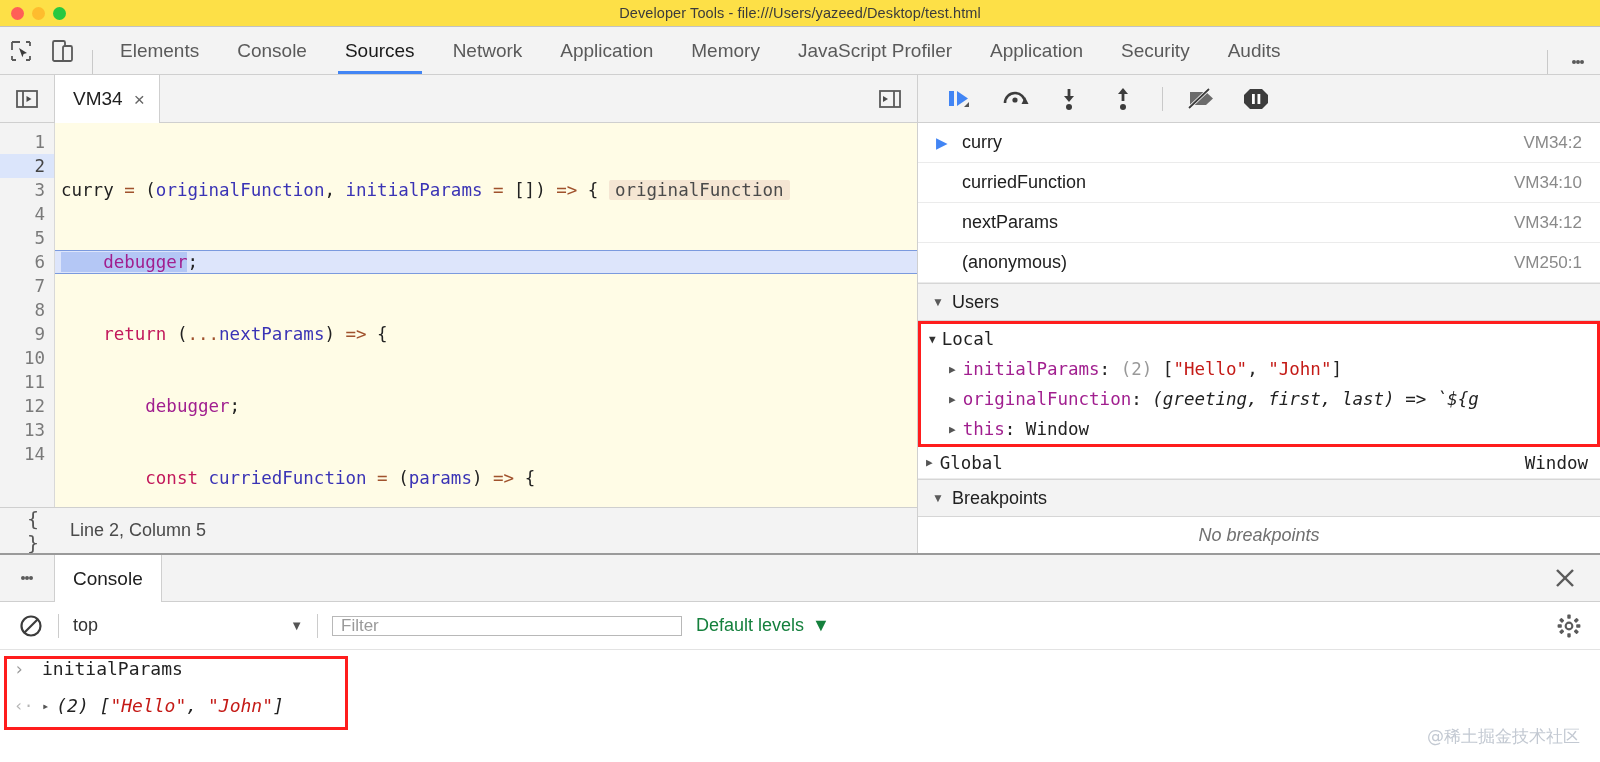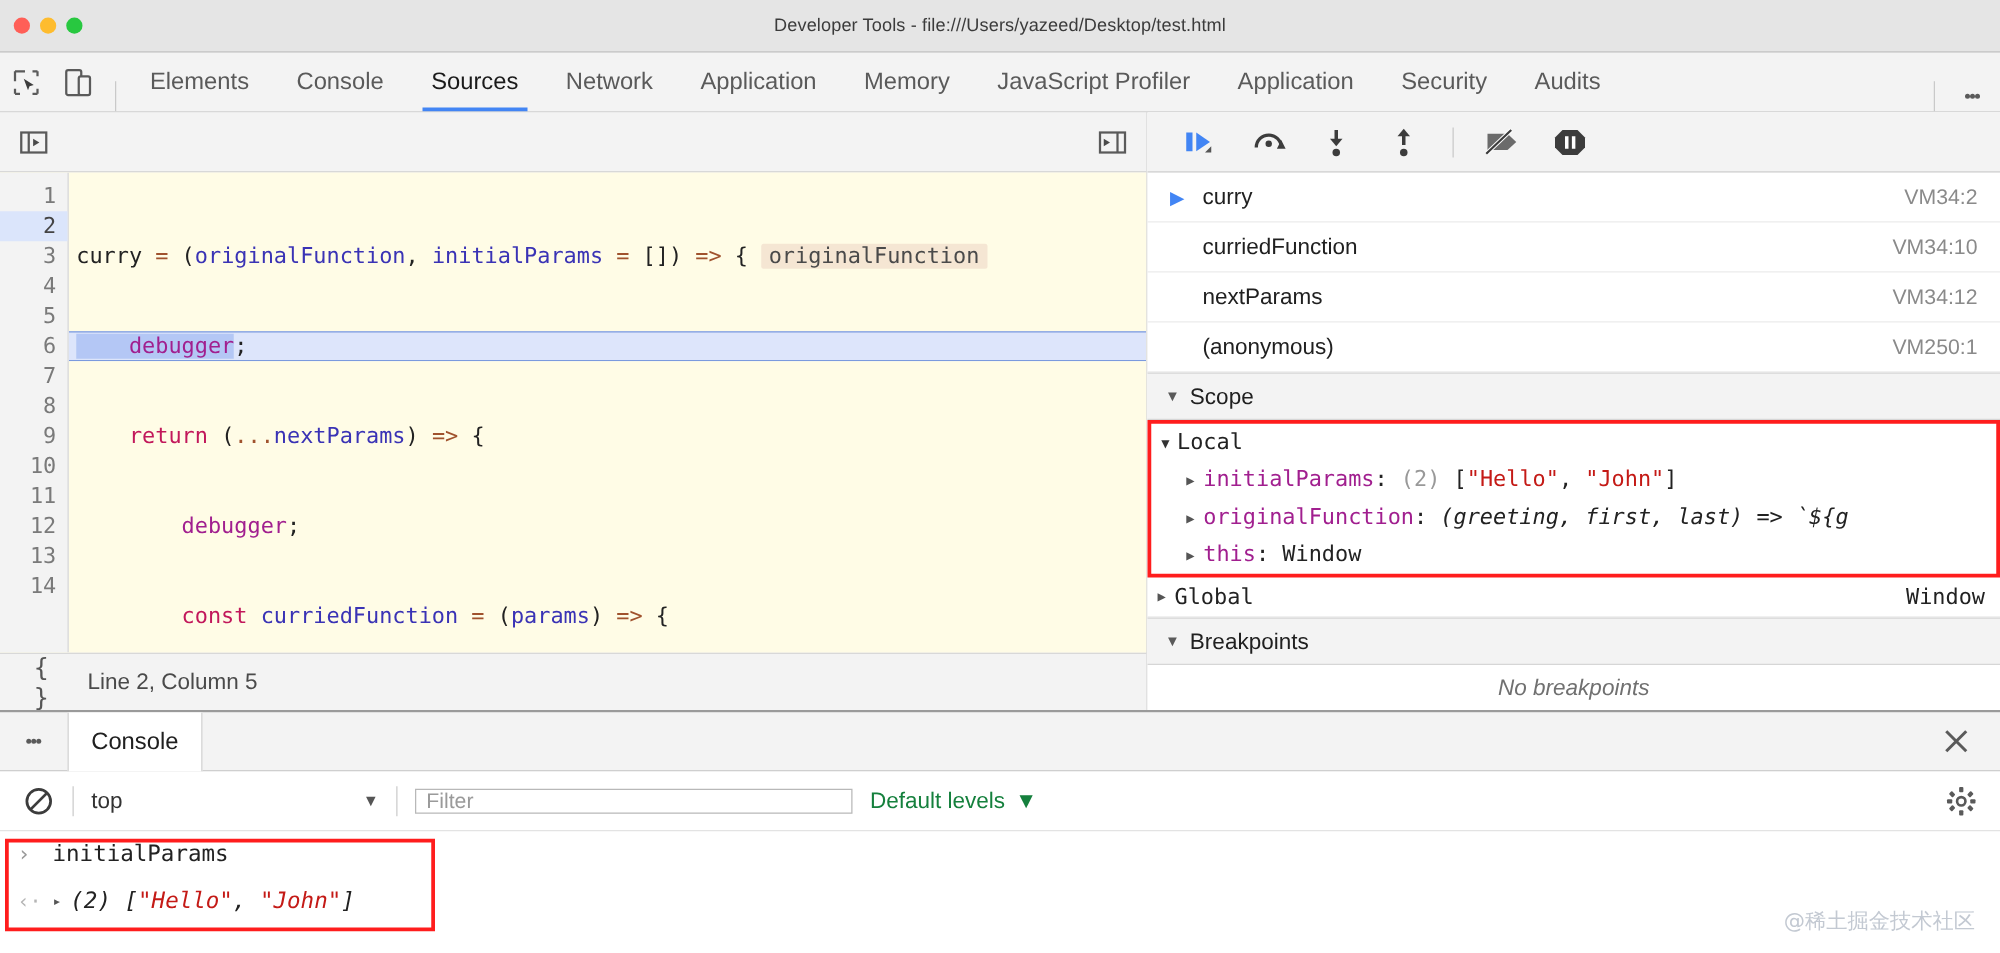--- a/index.html
+++ b/index.html
@@ -5,21 +5,21 @@
   * { box-sizing: border-box; margin: 0; padding: 0; }
   html, body {
     width: 1600px; height: 762px;
     font-family: "Liberation Sans", sans-serif;
     background: #fff; overflow: hidden;
   }
   .app { width: 1600px; height: 762px; position: relative; display: flex; flex-direction: column; background:#fff; }
 
   
   .titlebar {
-    height: 42px; background: #e5e5e5;
+    height: 27px; background: #fde047;
     display: flex; align-items: center;
     position: relative; flex: none;
     border-bottom: 1px solid #c2c2c2;
   }
   .traffic { display: flex; gap: 8px; padding-left: 11px; align-items: center; }
   .dot { width: 13px; height: 13px; border-radius: 50%; }
   .dot.red { background: #ff5f57; }
   .dot.yellow { background: #febc2e; }
   .dot.green { background: #28c840; }
   .title-text {
@@ -256,20 +256,24 @@
   <div class="main">
 
     <div class="sources">
       <div class="src-tabstrip">
         <div class="nav-toggle">
           <svg width="26" height="24" viewBox="0 0 26 24">
             <rect x="3" y="4" width="20" height="16" stroke="#5a5a5a" stroke-width="1.8" fill="none"></rect>
             <line x1="9" y1="4" x2="9" y2="20" stroke="#5a5a5a" stroke-width="1.8"></line>
             <path d="M12.5 9 l5 3 -5 3 z" fill="#4a4a4a"></path>
           </svg>
+        </div>
+        <div class="file-tab">
+          <span>VM34</span>
+          <span class="file-close">×</span>
         </div>
         <div class="src-tabstrip-right">
           <div>
             <svg width="26" height="24" viewBox="0 0 26 24">
               <rect x="3" y="4" width="20" height="16" stroke="#5a5a5a" stroke-width="1.8" fill="none"></rect>
               <line x1="17" y1="4" x2="17" y2="20" stroke="#5a5a5a" stroke-width="1.8"></line>
               <path d="M6 9 l5 3 -5 3 z" fill="#4a4a4a"></path>
             </svg>
           </div>
         </div>
@@ -383,21 +387,21 @@
         </div>
         <div class="cs-row">
           <span class="cs-arrow"></span>
           <span>(anonymous)</span>
           <span class="cs-loc">VM250:1</span>
         </div>
       </div>
 
       <div class="section-hdr">
         <span class="tri">▼</span>
-        <span>Scope</span>
+        <span>Users</span>
       </div>
 
       <div class="scope-body redbox">
         <div class="scope-row lvl0">
           <span class="sc-tri-open">▼</span>
           <span class="sc-plain">Local</span>
         </div>
         <div class="scope-row lvl1">
           <span class="sc-tri">▶</span>
           <span class="sc-name">initialParams</span>

